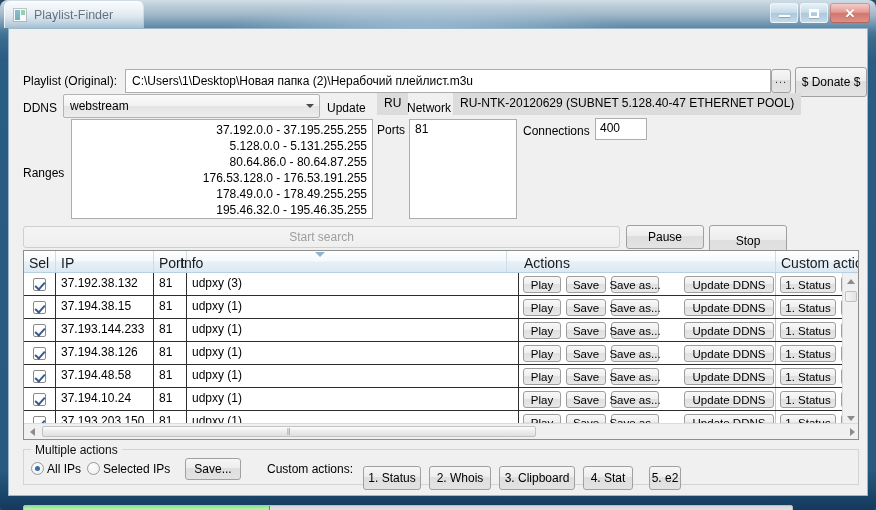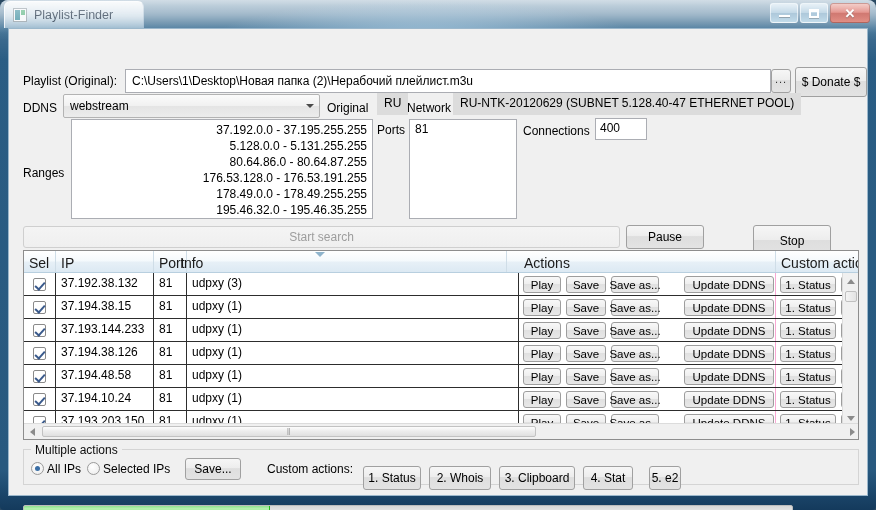--- a/index.html
+++ b/index.html
@@ -156,21 +156,21 @@
   #fld-ranges div { line-height: 16px; white-space: nowrap; }
   #lbl-ports { left: 368px; top: 94px; }
   #fld-ports { left: 400px; top: 90px; width: 108px; height: 100px;
      padding: 2px 5px; }
   #lbl-conn { left: 514px; top: 95px; }
   #fld-conn { left: 586px; top: 89px; width: 52px; height: 22px; }
 
   
   #btn-start { left: 14px; top: 197px; width: 597px; height: 22px; }
   #btn-pause { left: 617px; top: 196px; width: 78px; height: 24px; }
-  #btn-stop  { left: 700px; top: 196px; width: 78px; height: 32px; margin-left: 44px; }
+  #btn-stop  { left: 700px; top: 196px; width: 78px; height: 32px; }
 
   
   #grid {
     position: absolute; left: 14px; top: 221px; width: 836px; height: 190px;
     background: #fff; border: 1px solid #8d8d8d; overflow: hidden;
   }
   #grid-head {
     position: absolute; left: 0; top: 0; width: 836px; height: 22px;
     background: linear-gradient(to bottom, #ffffff, #f4f9fc 48%, #e7f0f7 52%, #dce9f3);
     border-bottom: 1px solid #b8cfdf;
@@ -352,21 +352,21 @@
     <div class="btn" id="btn-browse">...</div>
     <div class="btn" id="btn-donate">$ Donate $</div>
 
     <span class="lbl" id="lbl-ddns">DDNS</span>
     <div id="ddns-combo">
       <span id="ddns-value">webstream</span>
       <span id="ddns-arrow">
           <i class="caret-down"></i>
         </span>
     </div>
-    <span class="lbl" id="lbl-country">Original</span>
+    <span class="lbl" id="lbl-country">Update</span>
     <span id="val-country">RU</span>
     <span class="lbl" id="lbl-network">Network</span>
     <span id="val-network">RU-NTK-20120629 (SUBNET 5.128.40-47 ETHERNET POOL)</span>
 
     <span class="lbl" id="lbl-ranges">Ranges</span>
     <div class="txtbox" id="fld-ranges">
         <div>37.192.0.0 - 37.195.255.255</div>
         <div>5.128.0.0 - 5.131.255.255</div>
         <div>80.64.86.0 - 80.64.87.255</div>
         <div>176.53.128.0 - 176.53.191.255</div>

